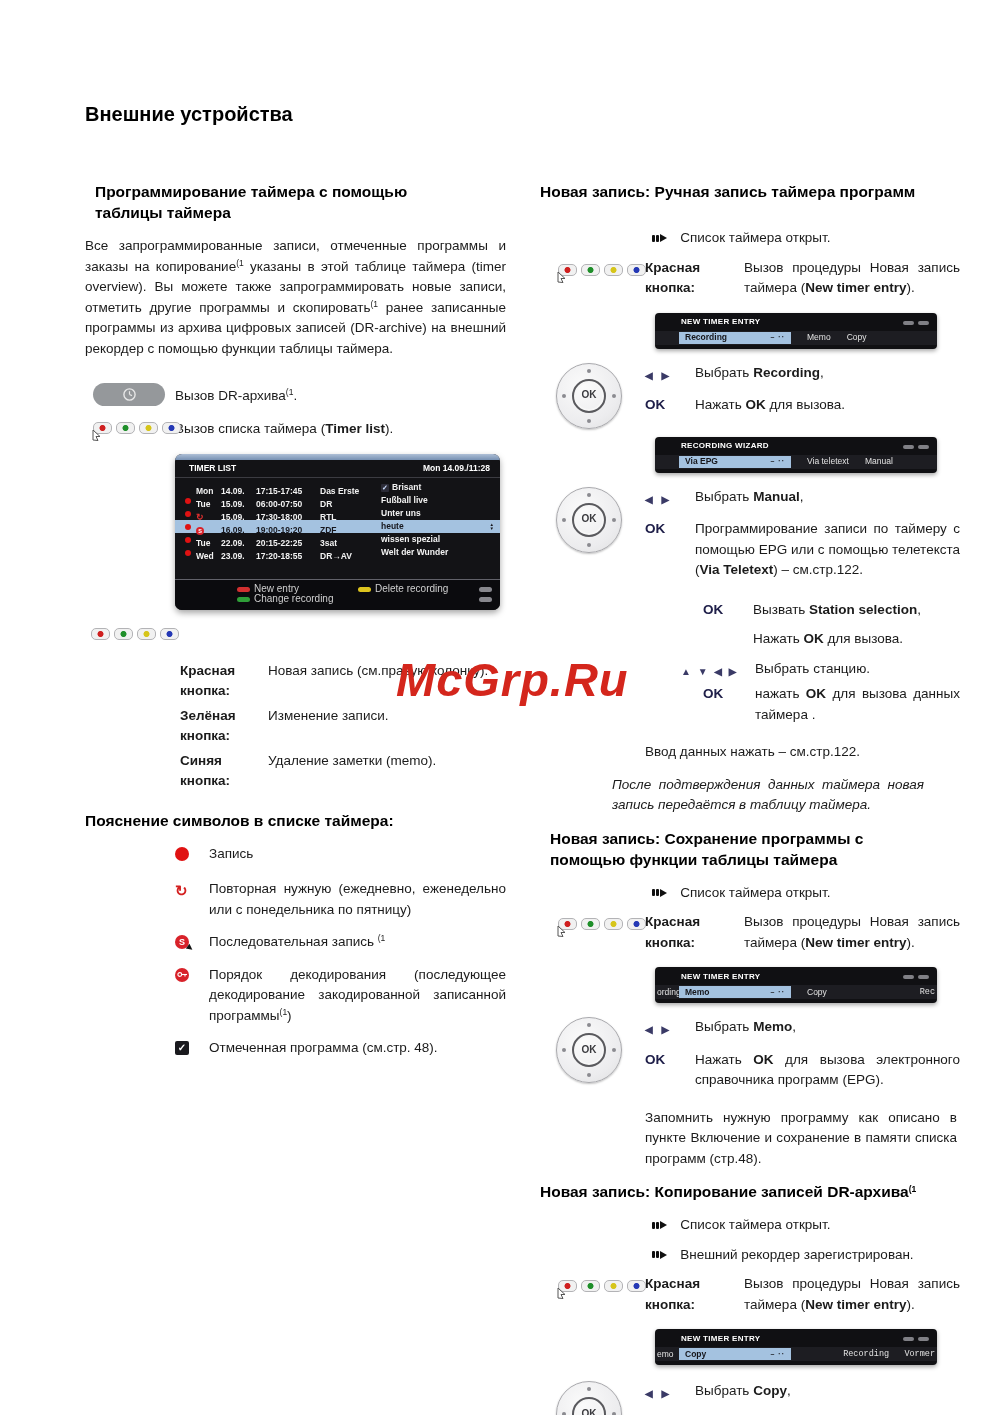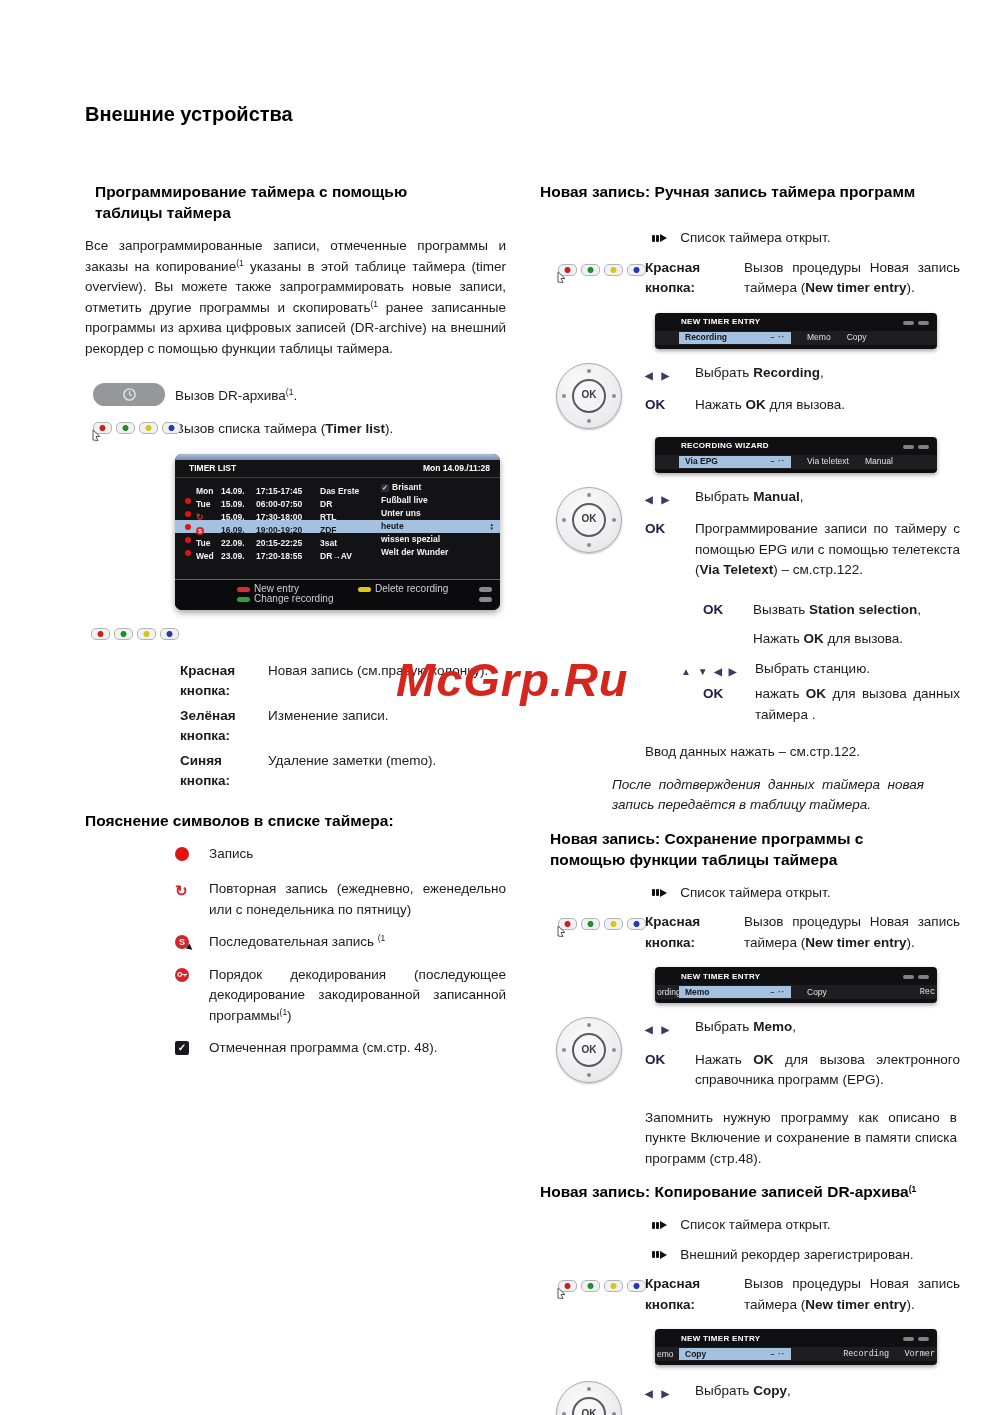--- a/index.html
+++ b/index.html
@@ -302,21 +302,21 @@
     <div style="height:14px"></div>
 
     <h2>Пояснение символов в списке таймера:</h2>
 
     <div class="sym">
       <div class="si"><span class="dot-red"></span></div>
       <div class="st">Запись</div>
     </div>
     <div class="sym">
       <div class="si"><span class="rep">↻</span></div>
-      <div class="st">Повторная запись (ежедневно, еженедельно или с понедельника по пятницу)</div>
+      <div class="st">Повторная нужную (ежедневно, еженедельно или с понедельника по пятницу)</div>
     </div>
     <div class="sym">
       <div class="si">
           <span class="ser">
             <span>S</span>
             <i></i>
           </span>
         </div>
       <div class="st"><span>Последовательная запись </span><sup>(1</sup><span></span></div>
     </div>

